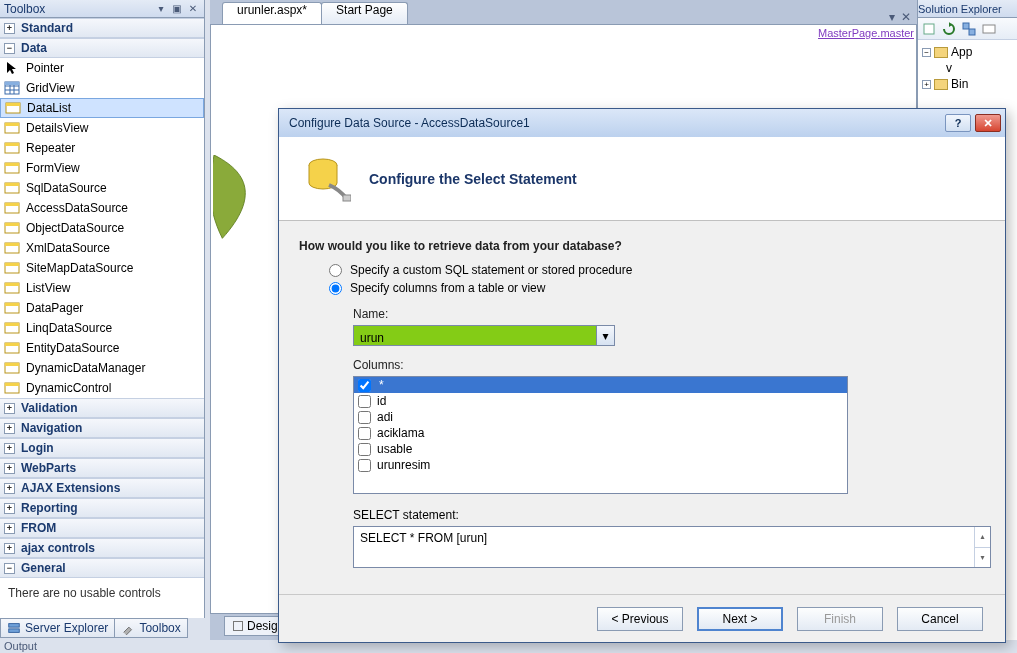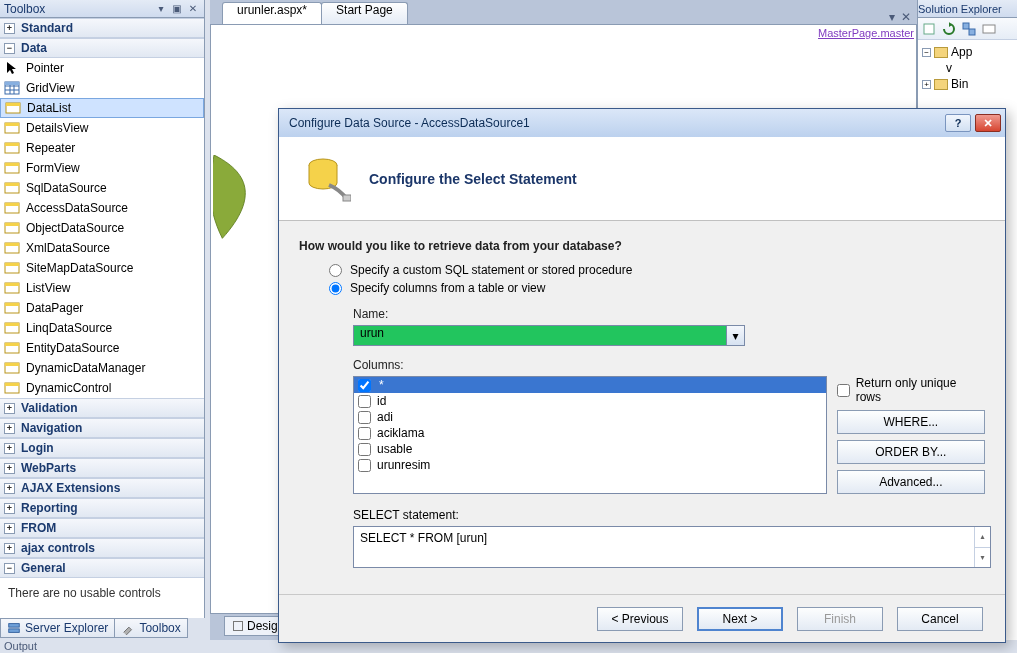--- a/index.html
+++ b/index.html
@@ -54,21 +54,21 @@
 .dlg-title .tbtn{width:26px;height:18px;border:1px solid #7a95bf;border-radius:2px;margin-right:4px;display:flex;align-items:center;justify-content:center;background:linear-gradient(#f1f6fd,#d2e0f2);font-size:11px;font-weight:bold}
 .dlg-title .tbtn.close{background:linear-gradient(#f09a8f,#d64531);color:#fff;border-color:#8a2e22}
 .dlg-banner{height:84px;background:#fff;border-bottom:1px solid #c0c0c0;display:flex;align-items:center;padding-left:24px}
 .dlg-banner .db-icon{width:48px;height:48px;margin-right:18px;position:relative}
 .dlg-banner h2{font-size:14px;font-weight:bold;color:#1b3669}
 .dlg-body{padding:18px 20px 0 20px}
 .q{font-weight:bold;color:#222;margin-bottom:10px}
 .radio-row{display:flex;align-items:center;margin:4px 0 4px 30px}
 .radio-row input{margin-right:8px}
 .fld-label{margin:12px 0 4px 54px;color:#222}
-.combo{margin-left:54px;width:392px;height:21px;border:1px solid #7a8aa8;background:#22c55e;display:flex;align-items:flex-start;padding-left:6px;position:relative}
+.combo{margin-left:54px;width:262px;height:21px;border:1px solid #7a8aa8;background:#84cc16;display:flex;align-items:flex-end;padding-left:6px;position:relative}
 .combo .cbtn{position:absolute;right:0;top:0;width:18px;height:19px;border-left:1px solid #7a8aa8;background:linear-gradient(#f4f7fc,#d7e2f1);display:flex;align-items:center;justify-content:center}
 .cols-wrap{display:flex;margin-left:54px;margin-top:4px;gap:10px}
 .listbox{width:495px;height:118px;border:1px solid #7a8aa8;background:#fff;overflow:auto}
 .lb-item{height:16px;display:flex;align-items:center;padding-left:4px}
 .lb-item input{margin-right:6px}
 .lb-item.sel{background:#3a76d0;color:#fff}
 .lb-item.sel span{color:#fff}
 .side-col{width:155px;display:flex;flex-direction:column;gap:6px}
 .chk-row{display:flex;align-items:center;font-size:11px}
 .chk-row input{margin-right:6px}
@@ -441,29 +441,20 @@
           </div>
           <div class="lb-item">
             <input type="checkbox" style="">
             <span>usable</span>
           </div>
           <div class="lb-item">
             <input type="checkbox" style="">
             <span>urunresim</span>
           </div>
         </div>
-      <div class="side-col">
-        <label class="chk-row">
-            <input type="checkbox" style="">
-            <span>Return only unique rows</span>
-          </label>
-        <div class="wbtn">WHERE...</div>
-        <div class="wbtn">ORDER BY...</div>
-        <div class="wbtn">Advanced...</div>
-      </div>
     </div>
     <div class="stmt-label">SELECT statement:</div>
     <div class="stmt-box"><span>SELECT * FROM [urun]</span><div class="updn">
           <div>▴</div>
           <div style="border-bottom:none">▾</div>
         </div></div>
   </div>
   <div class="dlg-buttons">
     <div class="navbtn">&lt; Previous</div>
     <div class="navbtn primary">Next &gt;</div>

